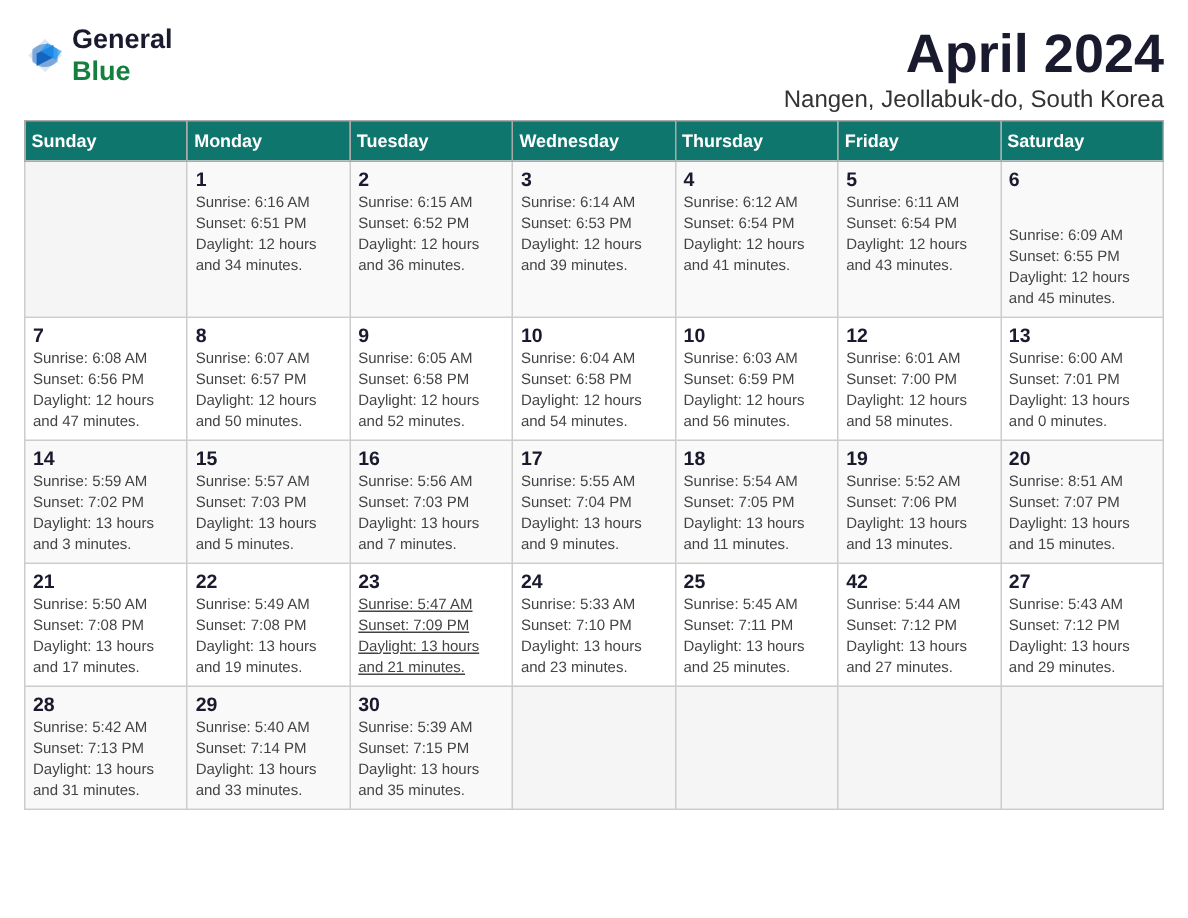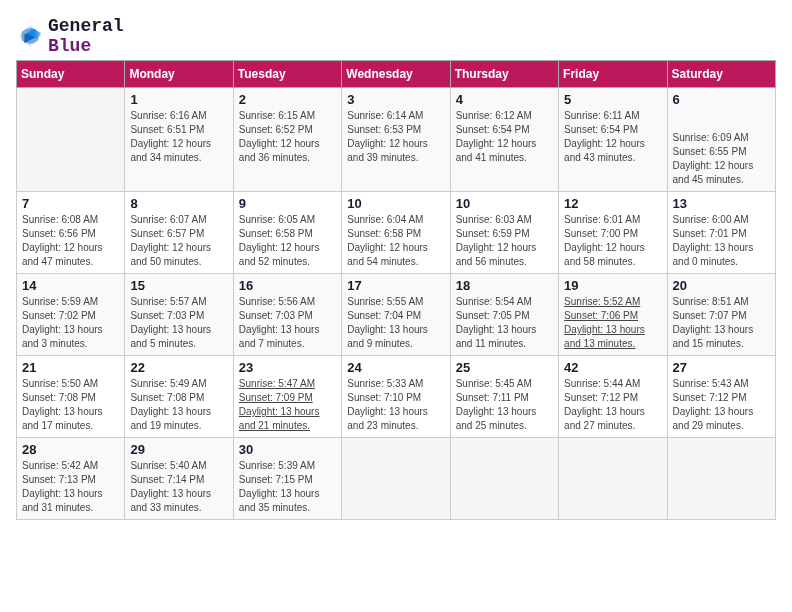--- a/index.html
+++ b/index.html
@@ -12,31 +12,30 @@
     }
     .header-logo {
       display: flex;
       align-items: flex-start;
       justify-content: space-between;
       margin-bottom: 4px;
     }
     .logo {
       display: flex;
       align-items: center;
-      font-family: Liberation Mono, monospace;
     }
     .logo-text-general {
       font-size: 18px;
       font-weight: bold;
       color: #1a1a2e;
     }
     .logo-text-blue {
       font-size: 18px;
       font-weight: bold;
-      color: #701a75;
+      color: #15803d;
     }
     .logo-icon {
       width: 28px;
       height: 28px;
       margin-right: 4px;
     }
     .title-block {
       text-align: right;
     }
     .month-title {
@@ -49,21 +48,21 @@
       font-size: 16px;
       color: #333;
       margin-top: 2px;
     }
     table {
       width: 100%;
       border-collapse: collapse;
       table-layout: fixed;
     }
     thead tr th {
-      background-color: #be185d;
+      background-color: #0f766e;
       color: #fff;
       font-size: 12px;
       font-weight: bold;
       padding: 6px 4px;
       text-align: left;
       border: 1px solid #aaa;
     }
     tbody tr td {
       border: 1px solid #ccc;
       vertical-align: top;
@@ -104,20 +103,24 @@
       <polygon points="20,4 36,20 20,36 4,20" fill="#1565c0" opacity="0.15"></polygon>
       <path d="M8 14 Q20 4 32 14 L32 26 Q20 36 8 26 Z" fill="#1565c0" opacity="0.5"></path>
       <path d="M12 18 L28 10 L28 22 L12 30 Z" fill="#1565c0"></path>
       <polygon points="22,8 36,16 30,24 16,16" fill="#2196f3" opacity="0.7"></polygon>
     </svg>
     <div>
       <span class="logo-text-general">General</span><br>
       <span class="logo-text-blue">Blue</span>
     </div>
   </div>
+  <div class="title-block">
+    <div class="month-title">April 2024</div>
+    <div class="location-title">Nangen, Jeollabuk-do, South Korea</div>
+  </div>
 </div>
 
 <table>
   <thead>
     <tr>
     <th>Sunday</th>
         <th>Monday</th>
         <th>Tuesday</th>
         <th>Wednesday</th>
         <th>Thursday</th>
@@ -253,21 +256,21 @@
         </td>
         <td>
           <span class="day-number">18</span>
           <div class="day-info" style="white-space: pre-line;">Sunrise: 5:54 AM
 Sunset: 7:05 PM
 Daylight: 13 hours
 and 11 minutes.</div>
         </td>
         <td>
           <span class="day-number">19</span>
-          <div class="day-info" style="white-space: pre-line; text-decoration: underline;">Sunrise: 5:52 AM
+          <div class="day-info" style="white-space: pre-line;">Sunrise: 5:52 AM
 Sunset: 7:06 PM
 Daylight: 13 hours
 and 13 minutes.</div>
         </td>
         <td>
           <span class="day-number">20</span>
           <div class="day-info" style="white-space: pre-line;">Sunrise: 8:51 AM
 Sunset: 7:07 PM
 Daylight: 13 hours
 and 15 minutes.</div>

